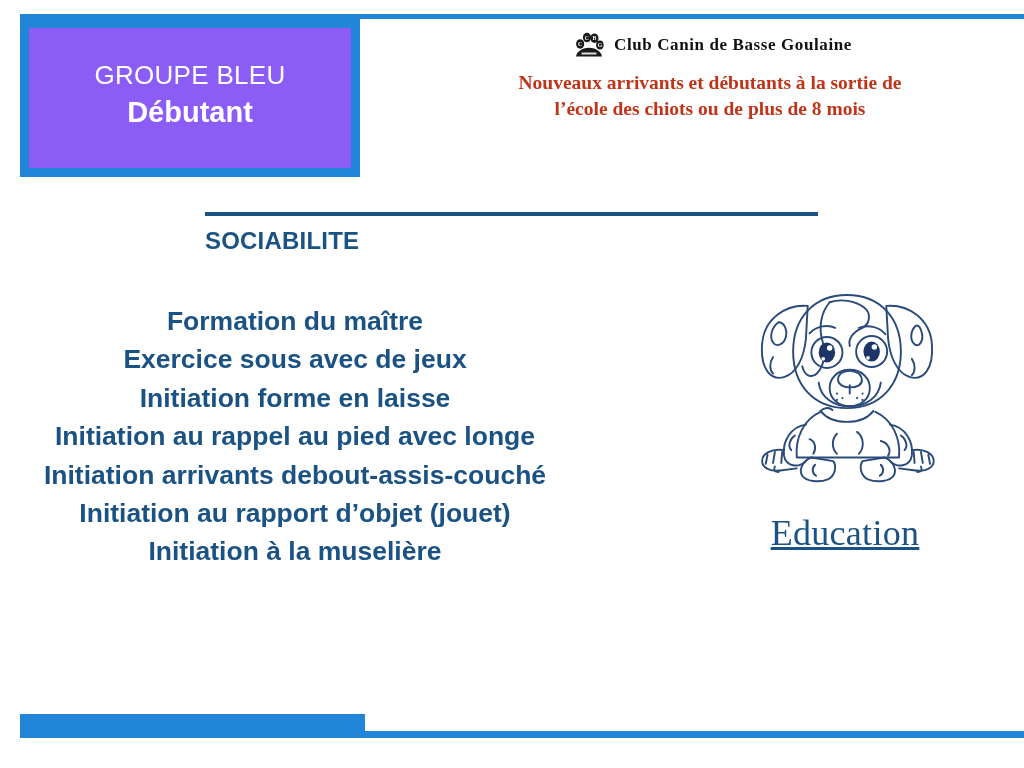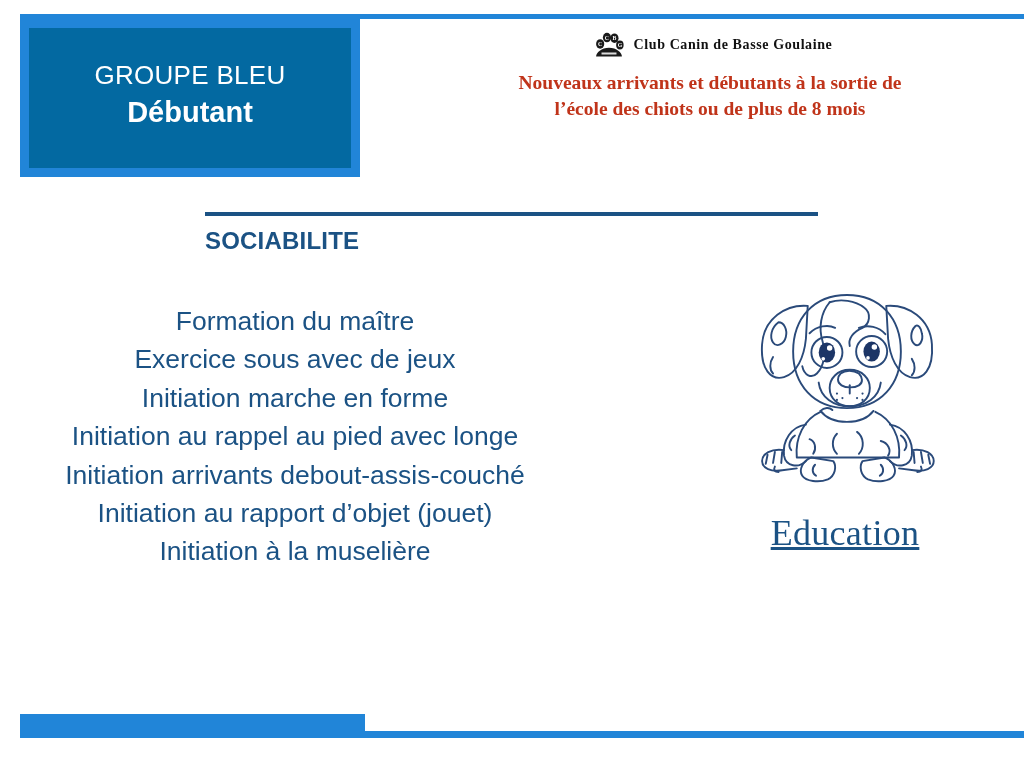--- a/index.html
+++ b/index.html
@@ -49,21 +49,21 @@
     top: 19px;
     width: 340px;
     height: 158px;
     background: #2185d8;
     box-sizing: border-box;
     padding: 9px;
   }
   .group-box-inner {
     width: 100%;
     height: 100%;
-    background: #0369a1;
+    background: #8b5cf6;
     display: flex;
     flex-direction: column;
     align-items: center;
     justify-content: center;
     box-sizing: border-box;
     padding-bottom: 6px;
   }
   .group-line1 {
     color: #ffffff;
     font-size: 26px;
@@ -91,21 +91,21 @@
     gap: 8px;
   }
   .logo-paw {
     width: 34px;
     height: 34px;
     flex: 0 0 auto;
     display: block;
   }
   .logo-text {
     font-family: "Liberation Serif", serif;
-    font-size: 14px;
+    font-size: 17px;
     font-weight: bold;
     color: #111111;
     letter-spacing: 0.6px;
     white-space: nowrap;
   }
   .red-subtitle {
     position: absolute;
     left: 390px;
     top: 70px;
     width: 640px;
@@ -140,21 +140,21 @@
   
   .items {
     position: absolute;
     left: 10px;
     top: 302px;
     width: 570px;
     text-align: center;
     color: #1b5284;
     font-size: 26.5px;
     line-height: 38.4px;
-    font-weight: 400;
+    font-weight: 700;
   }
   .items div { white-space: nowrap; }
 
   
   .dog-wrap {
     position: absolute;
     left: 742px;
     top: 276px;
     width: 210px;
     height: 215px;
@@ -211,21 +211,21 @@
   <div>Nouveaux arrivants et débutants à la sortie de</div>
   <div>l’école des chiots ou de plus de 8 mois</div>
 </div>
 
 <div class="section-rule"></div>
 <div class="section-title">SOCIABILITE</div>
 
 <div class="items">
   <div>Formation du maître</div>
   <div>Exercice sous avec de jeux</div>
-  <div>Initiation marche en forme</div>
+  <div>Initiation forme en laisse</div>
   <div>Initiation au rappel au pied avec longe</div>
   <div>Initiation arrivants debout-assis-couché</div>
   <div>Initiation au rapport d’objet (jouet)</div>
   <div>Initiation à la muselière</div>
 </div>
 
 <div class="dog-wrap">
   <svg viewBox="0 0 230 230" xmlns="http://www.w3.org/2000/svg" fill="none" stroke="#2a4a7a" stroke-width="2.1" stroke-linecap="round" stroke-linejoin="round">
 
     <path d="M72 30 C48 28 24 44 22 72 C20 100 32 112 46 108 C60 104 68 86 70 66 Z"></path>

